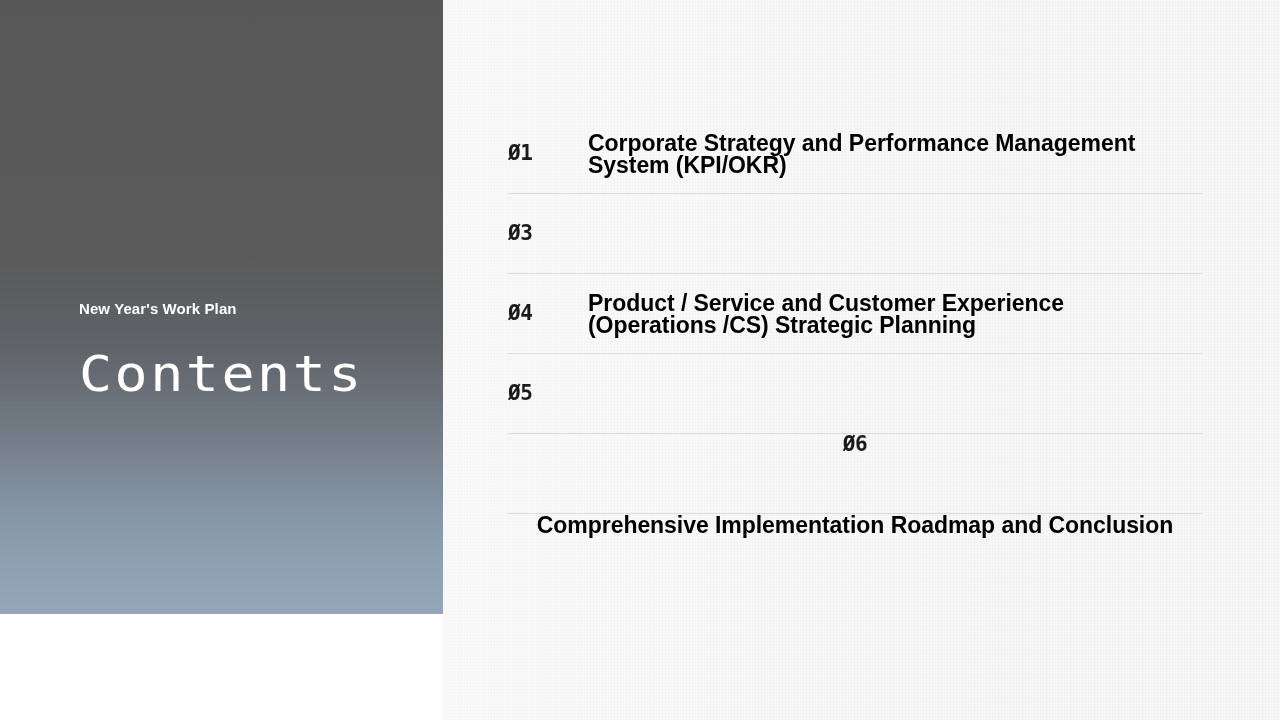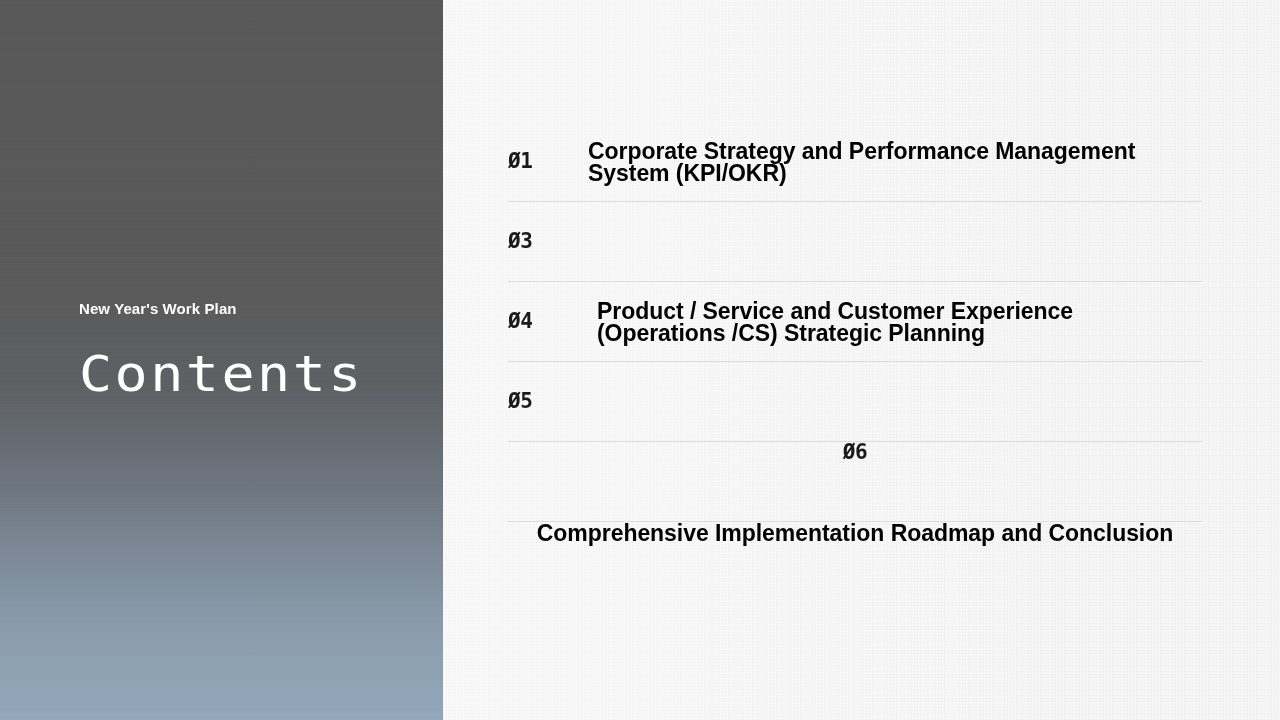--- a/index.html
+++ b/index.html
@@ -12,21 +12,21 @@
   .slide {
     position:relative;
     width:1280px; height:720px;
     display:flex;
     overflow:hidden;
   }
 
   
   .left-panel {
     position:relative;
-    width:443px; height:720px;
+    width:443px; height:614px;
     flex:0 0 443px;
     background:linear-gradient(180deg,
         #585858 0%,
         #5a5a5a 42%,
         #5e6165 55%,
         #6b737c 66%,
         #7b8794 76%,
         #8799a9 85%,
         #8fa2b3 92%,
         #94a7bb 100%);
@@ -88,21 +88,21 @@
     position:absolute;
     left:0; top:0; bottom:0;
     width:662px;
     background:linear-gradient(90deg, rgba(255,255,255,0.34) 0%, rgba(255,255,255,0.10) 72%, rgba(255,255,255,0) 100%);
     pointer-events:none;
   }
 
   .toc {
     position:absolute;
     left:65px;      
-    top:122px;
+    top:114px;
     width:694px;    
     z-index:2;
   }
   .toc-item {
     position:relative;
     display:flex;
     align-items:center;
     border-bottom:1px solid #dcdcdc;
   }
   .toc-item:last-child { border-bottom:1px solid #dcdcdc;flex-direction:column; }
@@ -121,21 +121,21 @@
     flex:1 1 auto;
     font-size:23px;
     font-weight:700;
     color:#000000;
     line-height:22px;
     letter-spacing:-0.05px;
     white-space:pre-line;
   }
 
   .h-single { height:80px; }
-  .h-double { height:80px;gap:9px; }
+  .h-double { height:80px; }
   .h-last   { height:80px; }
 </style>
 </head>
 <body>
 
 <div class="slide">
 
   <div class="left-panel">
     <div class="left-text">
       <div class="eyebrow">New Year's Work Plan</div>

